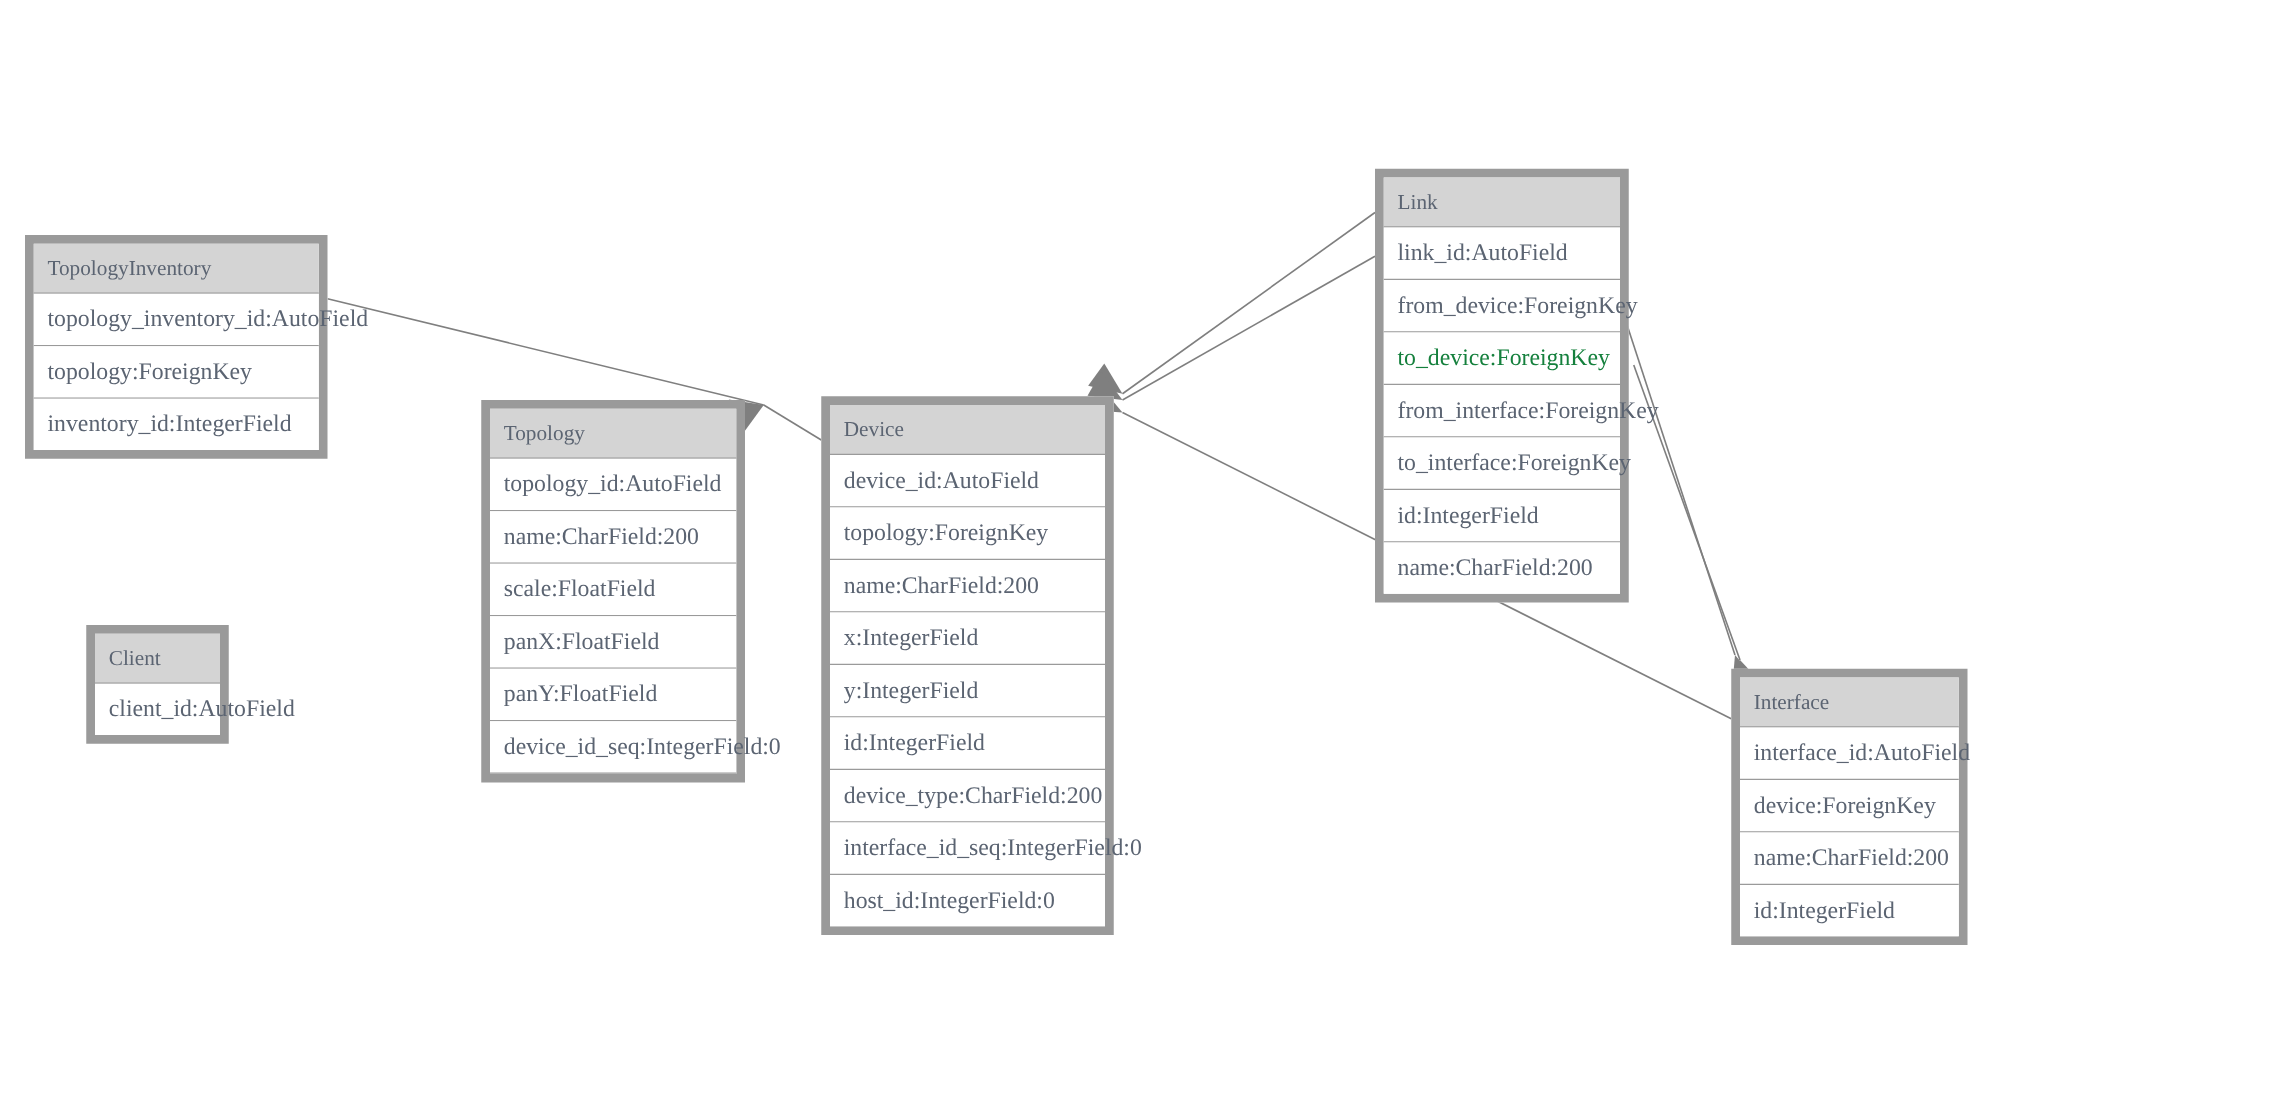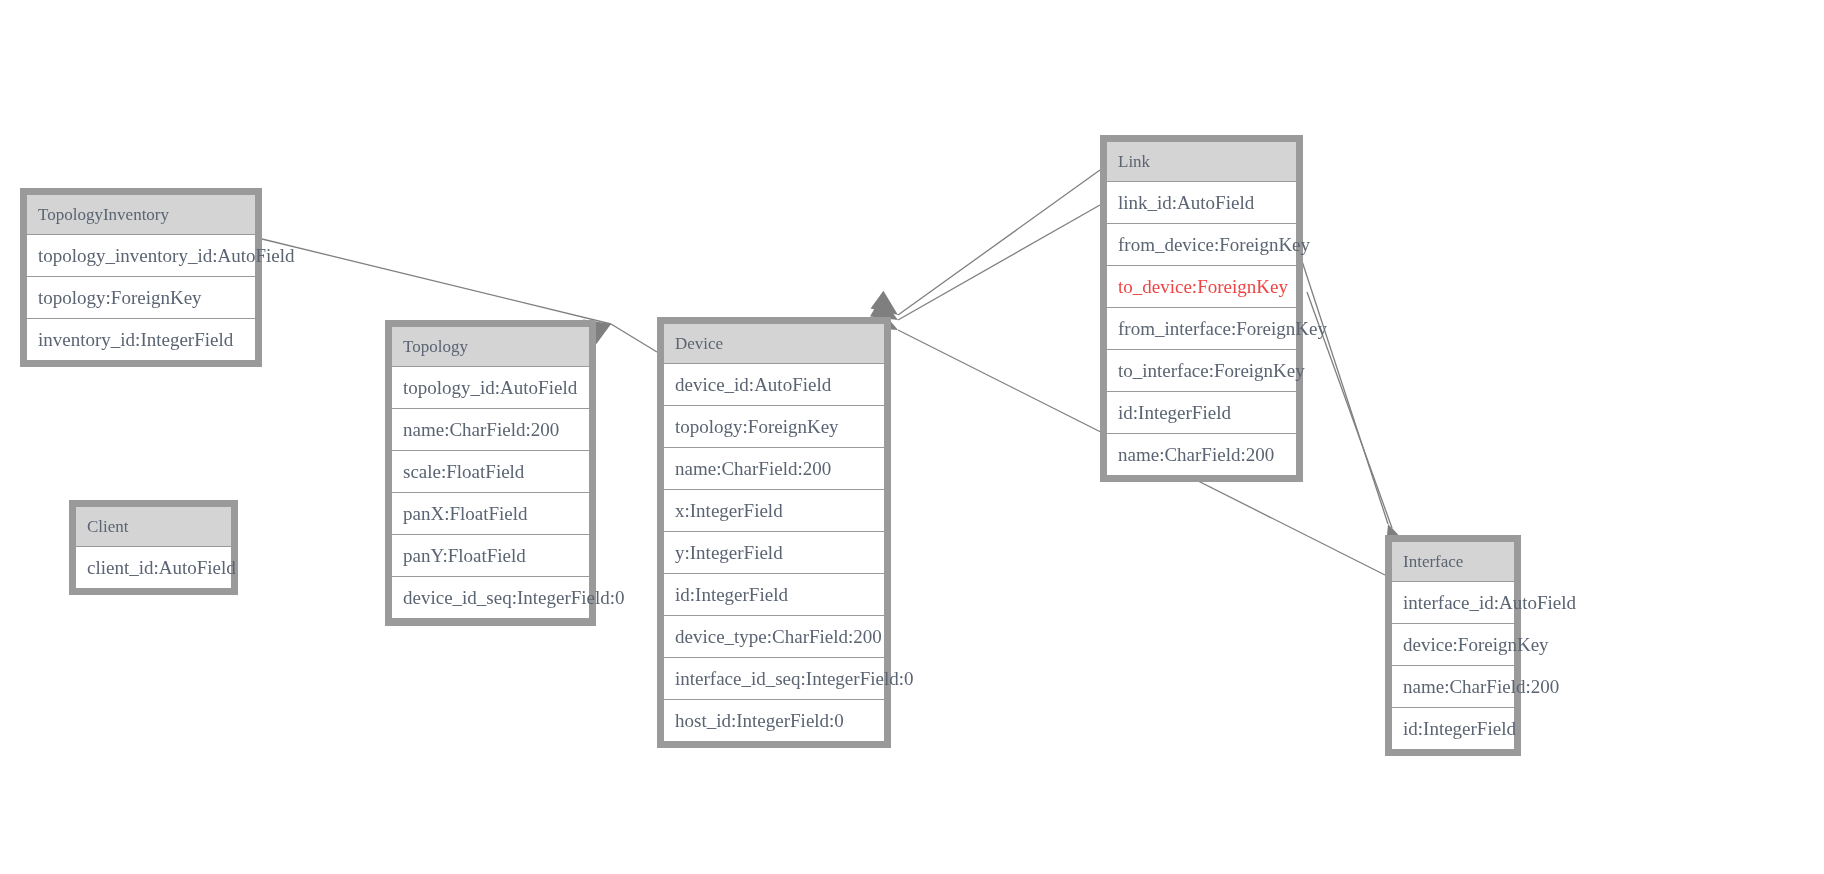--- a/index.html
+++ b/index.html
@@ -100,47 +100,47 @@
       </div>
       <div class="entity" style="left: 385px; top: 272px; width: 211px; border-color: rgb(154, 154, 154);">
         <div class="entity-header" style="background: rgb(212, 212, 212); color: rgb(91, 100, 114); border-bottom-color: rgb(154, 154, 154);">Topology</div>
         <div class="entity-row" style="color: rgb(91, 100, 114); border-bottom-color: rgb(154, 154, 154);">topology_id:AutoField</div>
         <div class="entity-row" style="color: rgb(91, 100, 114); border-bottom-color: rgb(154, 154, 154);">name:CharField:200</div>
         <div class="entity-row" style="color: rgb(91, 100, 114); border-bottom-color: rgb(154, 154, 154);">scale:FloatField</div>
         <div class="entity-row" style="color: rgb(91, 100, 114); border-bottom-color: rgb(154, 154, 154);">panX:FloatField</div>
         <div class="entity-row" style="color: rgb(91, 100, 114); border-bottom-color: rgb(154, 154, 154);">panY:FloatField</div>
         <div class="entity-row" style="color: rgb(91, 100, 114); border-bottom-color: rgb(154, 154, 154);">device_id_seq:IntegerField:0</div>
       </div>
-      <div class="entity" style="left: 69px; top: 452px; width: 169px; border-color: rgb(154, 154, 154);">
+      <div class="entity" style="left: 69px; top: 452px; width: 114px; border-color: rgb(154, 154, 154);">
         <div class="entity-header" style="background: rgb(212, 212, 212); color: rgb(91, 100, 114); border-bottom-color: rgb(154, 154, 154);">Client</div>
         <div class="entity-row last" style="color: rgb(91, 100, 114); border-bottom-color: rgb(154, 154, 154);">client_id:AutoField</div>
       </div>
       <div class="entity" style="left: 657px; top: 269px; width: 234px; border-color: rgb(154, 154, 154);">
         <div class="entity-header" style="background: rgb(212, 212, 212); color: rgb(91, 100, 114); border-bottom-color: rgb(154, 154, 154);">Device</div>
         <div class="entity-row" style="color: rgb(91, 100, 114); border-bottom-color: rgb(154, 154, 154);">device_id:AutoField</div>
         <div class="entity-row" style="color: rgb(91, 100, 114); border-bottom-color: rgb(154, 154, 154);">topology:ForeignKey</div>
         <div class="entity-row" style="color: rgb(91, 100, 114); border-bottom-color: rgb(154, 154, 154);">name:CharField:200</div>
         <div class="entity-row" style="color: rgb(91, 100, 114); border-bottom-color: rgb(154, 154, 154);">x:IntegerField</div>
         <div class="entity-row" style="color: rgb(91, 100, 114); border-bottom-color: rgb(154, 154, 154);">y:IntegerField</div>
         <div class="entity-row" style="color: rgb(91, 100, 114); border-bottom-color: rgb(154, 154, 154);">id:IntegerField</div>
         <div class="entity-row" style="color: rgb(91, 100, 114); border-bottom-color: rgb(154, 154, 154);">device_type:CharField:200</div>
         <div class="entity-row" style="color: rgb(91, 100, 114); border-bottom-color: rgb(154, 154, 154);">interface_id_seq:IntegerField:0</div>
         <div class="entity-row last" style="color: rgb(91, 100, 114); border-bottom-color: rgb(154, 154, 154);">host_id:IntegerField:0</div>
       </div>
       <div class="entity" style="left: 1100px; top: 87px; width: 203px; border-color: rgb(154, 154, 154);">
         <div class="entity-header" style="background: rgb(212, 212, 212); color: rgb(91, 100, 114); border-bottom-color: rgb(154, 154, 154);">Link</div>
         <div class="entity-row" style="color: rgb(91, 100, 114); border-bottom-color: rgb(154, 154, 154);">link_id:AutoField</div>
         <div class="entity-row" style="color: rgb(91, 100, 114); border-bottom-color: rgb(154, 154, 154);">from_device:ForeignKey</div>
-        <div class="entity-row" style="color: #ef4444; border-bottom-color: rgb(154, 154, 154);">to_device:ForeignKey</div>
+        <div class="entity-row" style="color: #15803d; border-bottom-color: rgb(154, 154, 154);">to_device:ForeignKey</div>
         <div class="entity-row" style="color: rgb(91, 100, 114); border-bottom-color: rgb(154, 154, 154);">from_interface:ForeignKey</div>
         <div class="entity-row" style="color: rgb(91, 100, 114); border-bottom-color: rgb(154, 154, 154);">to_interface:ForeignKey</div>
         <div class="entity-row" style="color: rgb(91, 100, 114); border-bottom-color: rgb(154, 154, 154);">id:IntegerField</div>
         <div class="entity-row last" style="color: rgb(91, 100, 114); border-bottom-color: rgb(154, 154, 154);">name:CharField:200</div>
       </div>
-      <div class="entity" style="left: 1385px; top: 487px; width: 136px; border-color: rgb(154, 154, 154);">
+      <div class="entity" style="left: 1385px; top: 487px; width: 189px; border-color: rgb(154, 154, 154);">
         <div class="entity-header" style="background: rgb(212, 212, 212); color: rgb(91, 100, 114); border-bottom-color: rgb(154, 154, 154);">Interface</div>
         <div class="entity-row" style="color: rgb(91, 100, 114); border-bottom-color: rgb(154, 154, 154);">interface_id:AutoField</div>
         <div class="entity-row" style="color: rgb(91, 100, 114); border-bottom-color: rgb(154, 154, 154);">device:ForeignKey</div>
         <div class="entity-row" style="color: rgb(91, 100, 114); border-bottom-color: rgb(154, 154, 154);">name:CharField:200</div>
         <div class="entity-row last" style="color: rgb(91, 100, 114); border-bottom-color: rgb(154, 154, 154);">id:IntegerField</div>
       </div>
     </div>
 
 </div>
 

